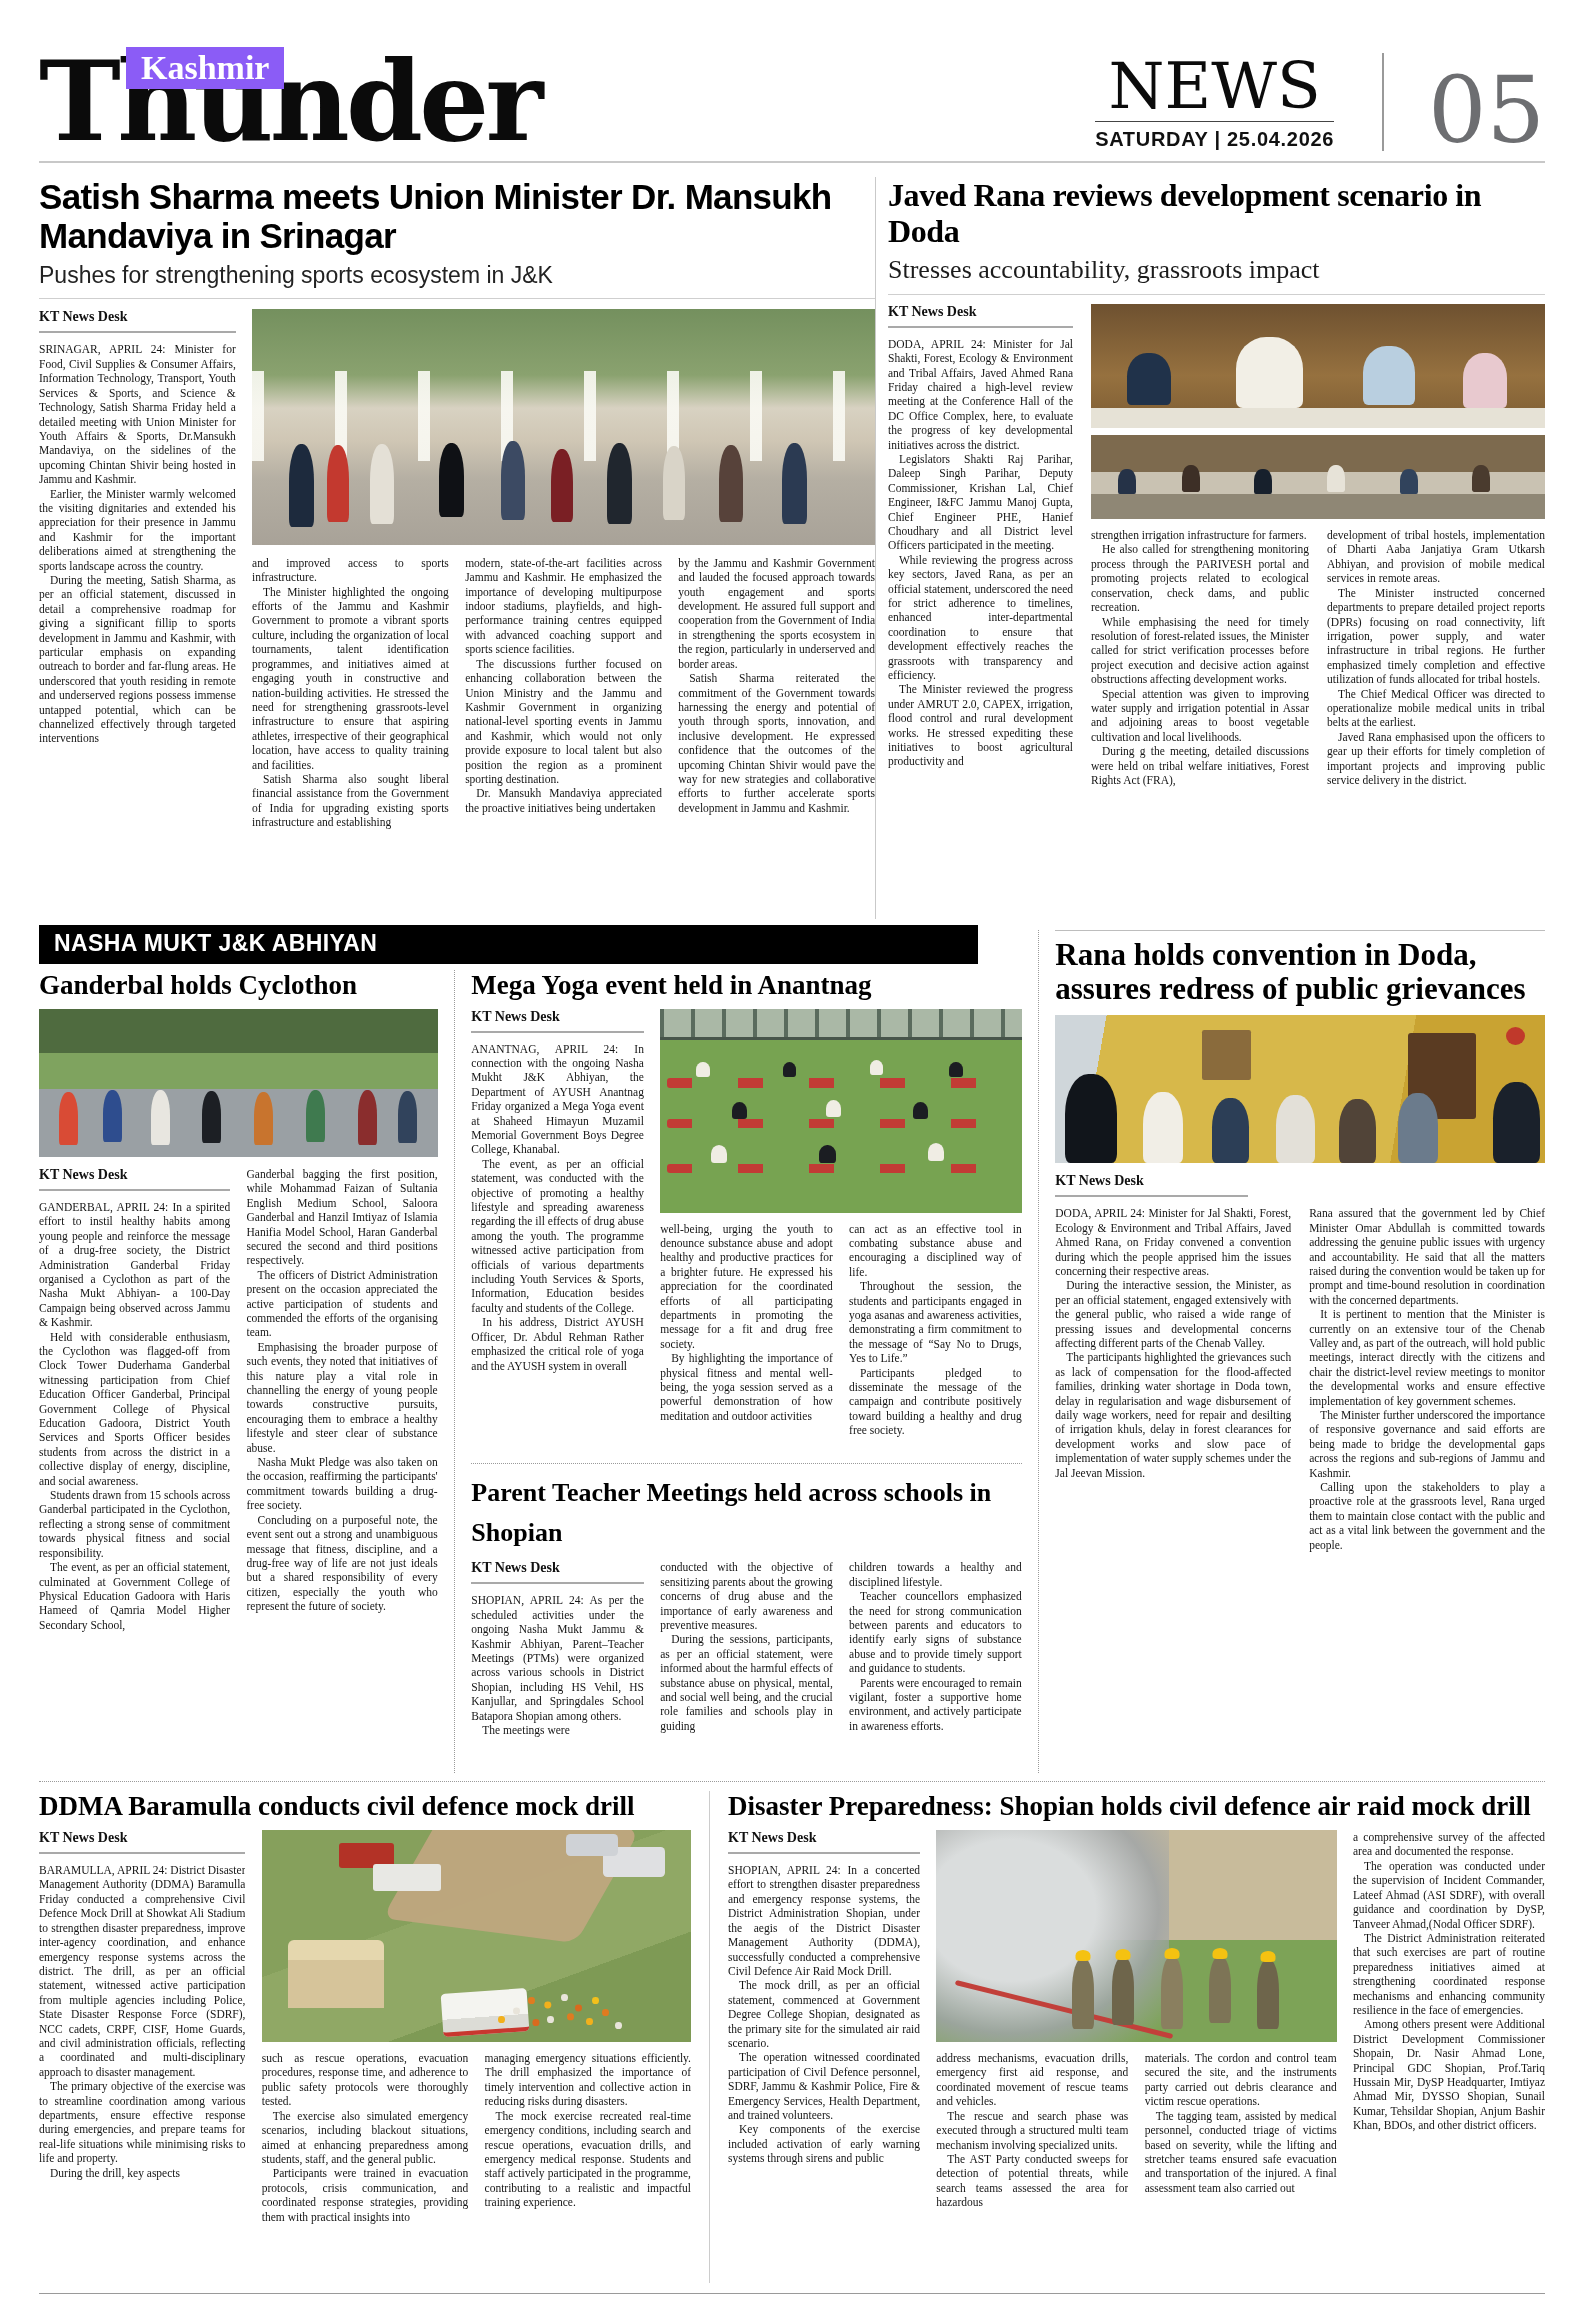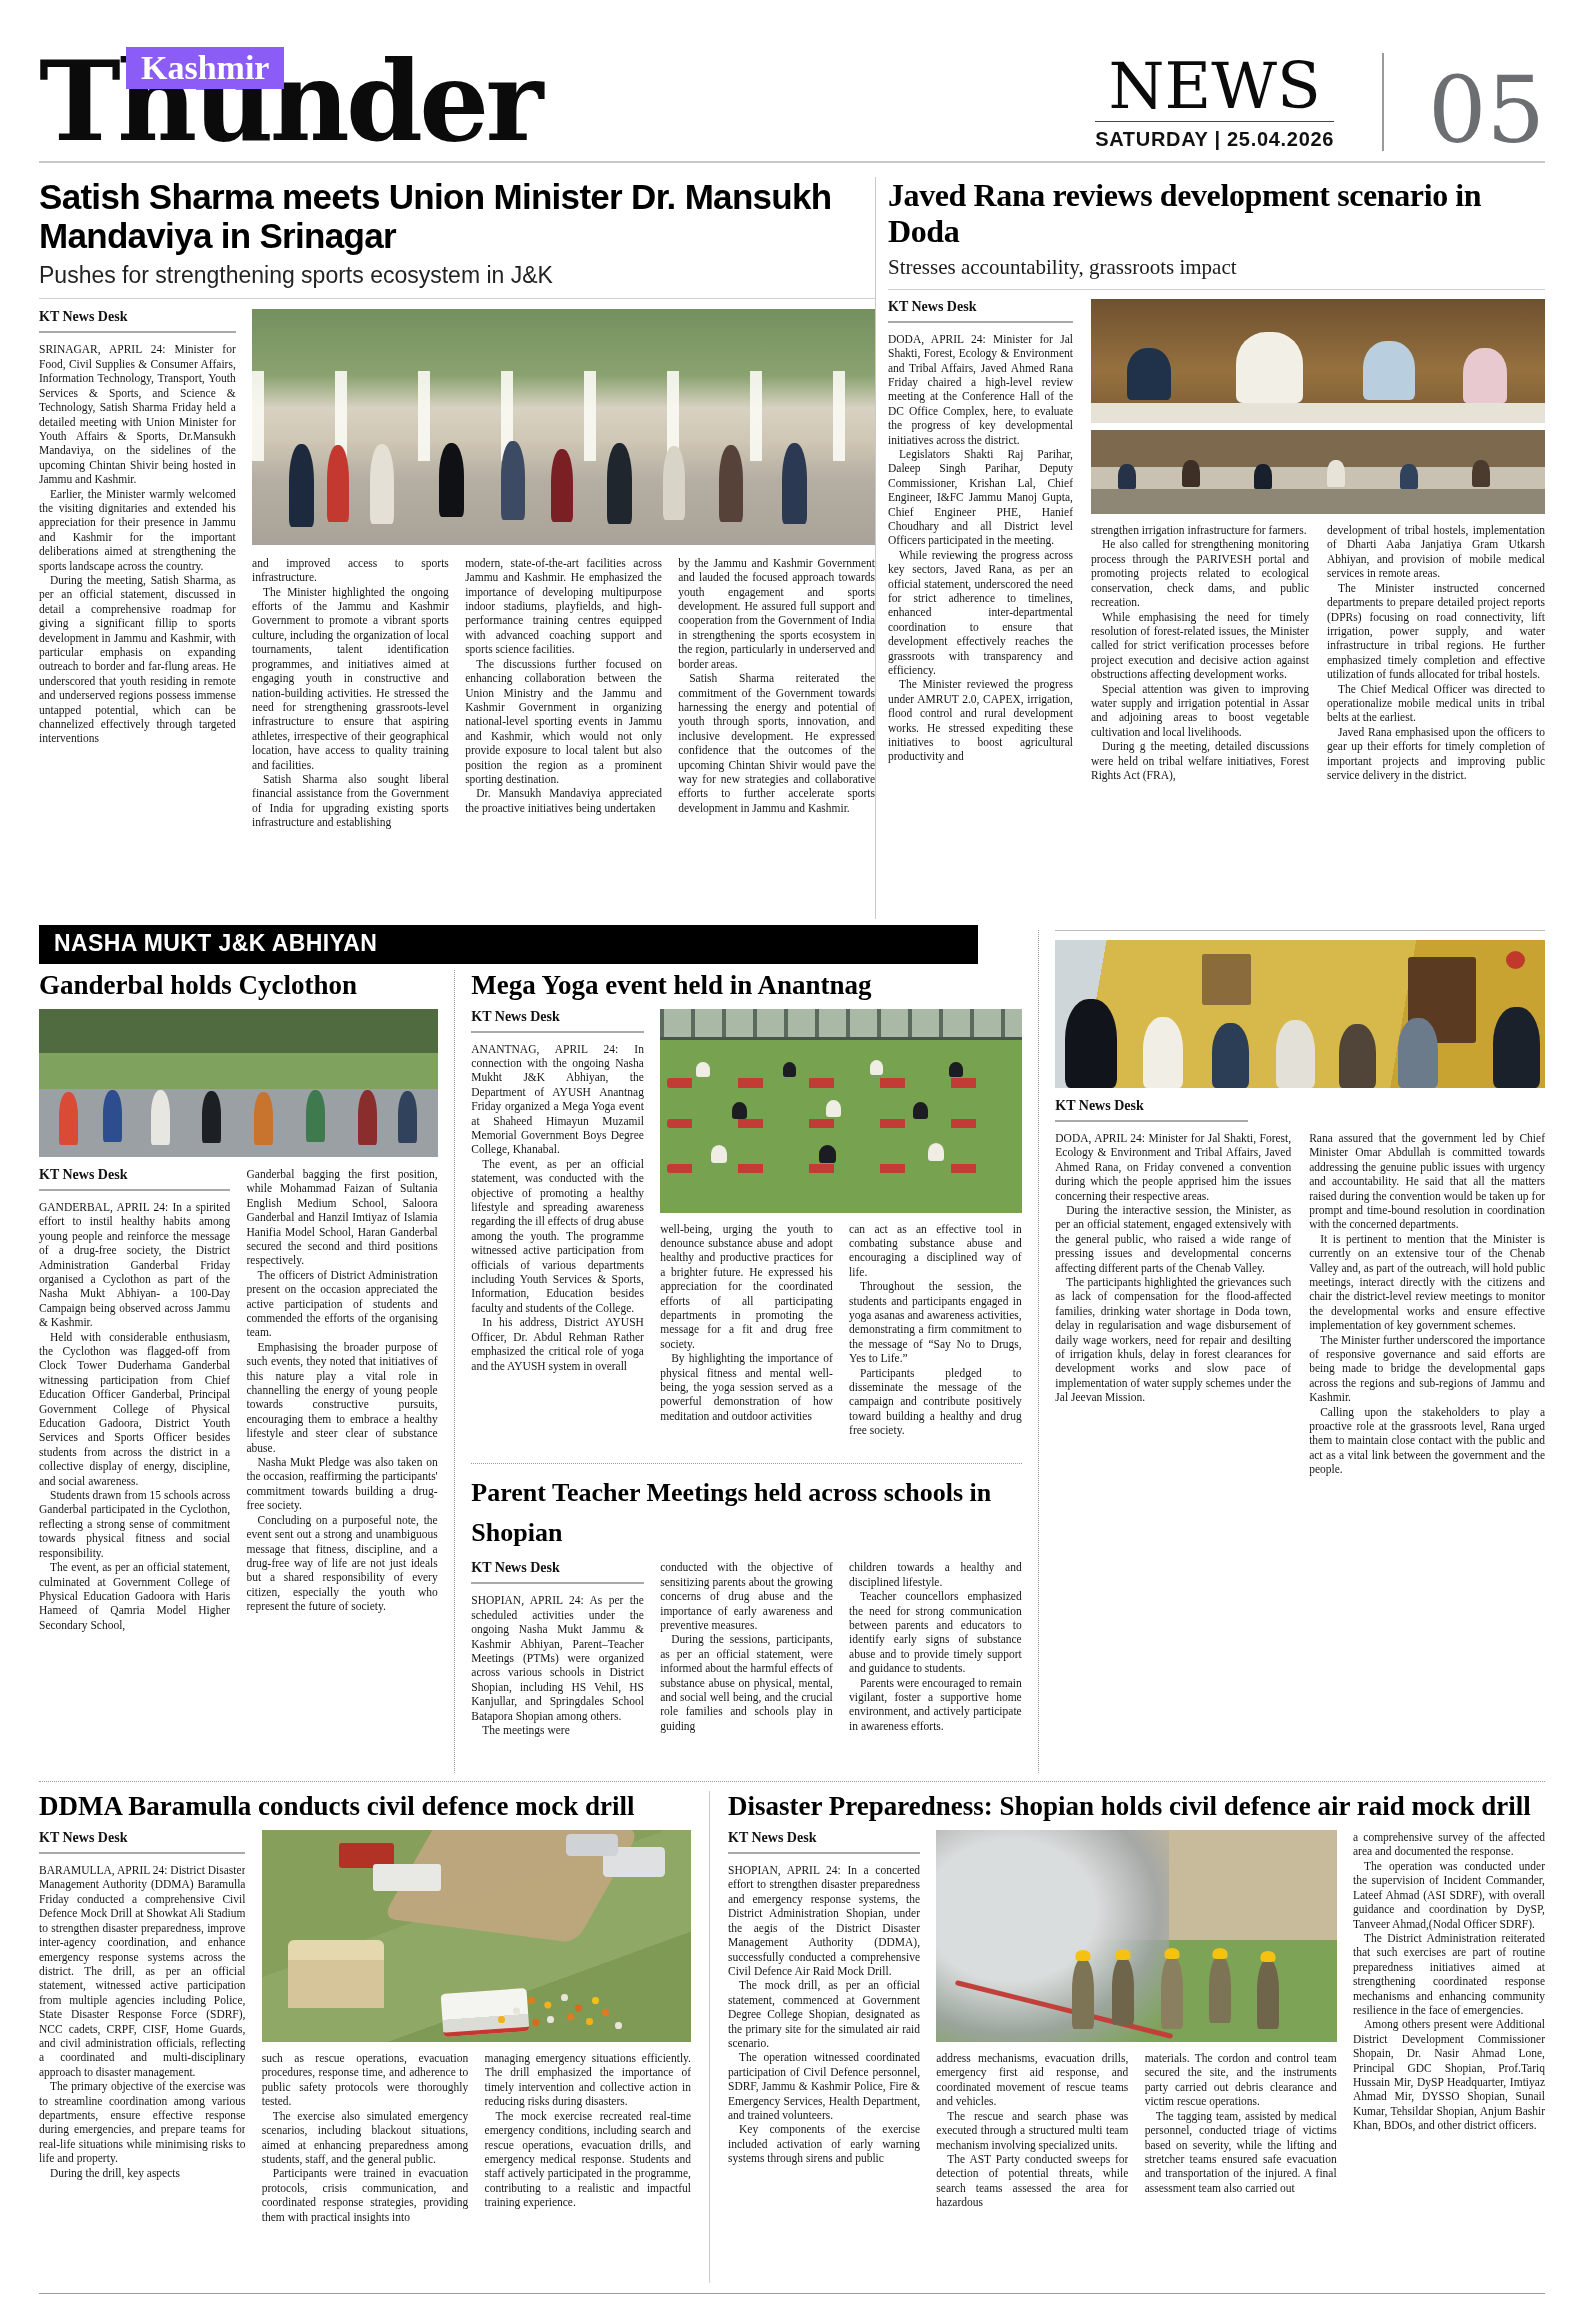--- a/index.html
+++ b/index.html
@@ -16,21 +16,21 @@
   .news-title{font-family:"DejaVu Serif",serif;font-size:64px;line-height:.95;color:#0b0b0b;border-bottom:1.5px solid #444;padding:0 4.4px 4.4px;}
   .date-line{font-family:"Liberation Sans",sans-serif;font-weight:700;font-size:20px;letter-spacing:0.7px;color:#111;margin-top:6px;}
   .mast-sep{width:1.5px;background:#9a9a9a;height:98px;margin:0 12px 3px 16.3px;}
   .page-num{font-family:"DejaVu Serif",serif;font-size:92px;line-height:.9;color:#6d6e71;padding-bottom:1.5px;}
   .mast-rule{border:0;border-top:2.2px solid #c8c8c8;margin:7.4px 0 13.3px;}
 
   
   .hl-sans{font-family:"Liberation Sans",sans-serif;font-weight:700;color:#000;letter-spacing:-0.7px;}
   .hl-serif{font-family:"Liberation Serif",serif;font-weight:700;color:#000;}
   .subhead-sans{font-family:"Liberation Sans",sans-serif;font-weight:400;font-size:23px;color:#222;margin-top:7.4px;}
-  .subhead-serif{font-family:"Liberation Serif",serif;font-size:21px;color:#1c1c1c;margin-top:6px;}
+  .subhead-serif{font-family:"Liberation Serif",serif;font-size:26px;color:#1c1c1c;margin-top:6px;}
   .subhead-rule{border:0;border-top:0.7px solid #cfcfcf;margin:9px 0 0;}
   .byline{font-family:"Liberation Serif",serif;font-weight:700;font-size:14px;color:#111;
           border-bottom:2.2px solid #a9a9a9;padding-bottom:6px;margin-bottom:9px;}
   .coltext{font-size:11.5px;line-height:14.4px;text-align:justify;overflow:hidden;}
   .para{margin:0;text-indent:11px;}
   .para:first-child{text-indent:0;}
   .photo{position:relative;overflow:hidden;background:#cfcfcf;}
   .fg{position:absolute;display:block;border-radius:45% 45% 10% 10%;}
   .ff::before{content:"";position:absolute;top:-8.1px;left:50%;transform:translateX(-50%);width:15px;height:11px;border-radius:50% 50% 30% 30%;background:#f5c211;}
 
@@ -337,20 +337,21 @@
                 <p class="para">children towards a healthy and disciplined lifestyle.</p>
                 <p class="para">Teacher councellors emphasized the need for strong communication between parents and educators to identify early signs of substance abuse and to provide timely support and guidance to students.</p>
                 <p class="para">Parents were encouraged to remain vigilant, foster a supportive home environment, and actively participate in awareness efforts.</p>
               </div>
           </div>
         </div>
       </div>
 
       <div class="mid-cell cell-convention convention">
         <hr class="conv-rule">
+        <div class="hl-serif">Rana holds convention in Doda, assures redress of public grievances</div>
         <div class="photo conv-photo">
           <div class="cv-door"></div>
           <div class="cv-win"></div>
           <i class="fg" style="left:2%;bottom:0;width:52px;height:89px;background:#11151b"></i>
           <i class="fg" style="left:18%;bottom:0;width:40px;height:71px;background:#f1eee6"></i>
           <i class="fg" style="left:32%;bottom:0;width:37px;height:65px;background:#2c3e56"></i>
           <i class="fg" style="left:45%;bottom:0;width:39px;height:68px;background:#e3e0d8"></i>
           <i class="fg" style="left:58%;bottom:0;width:37px;height:64px;background:#514438"></i>
           <i class="fg" style="left:70%;bottom:0;width:40px;height:70px;background:#6b7b8c"></i>
           <i class="fg" style="right:1%;bottom:0;width:47px;height:81px;background:#1a212b"></i>

